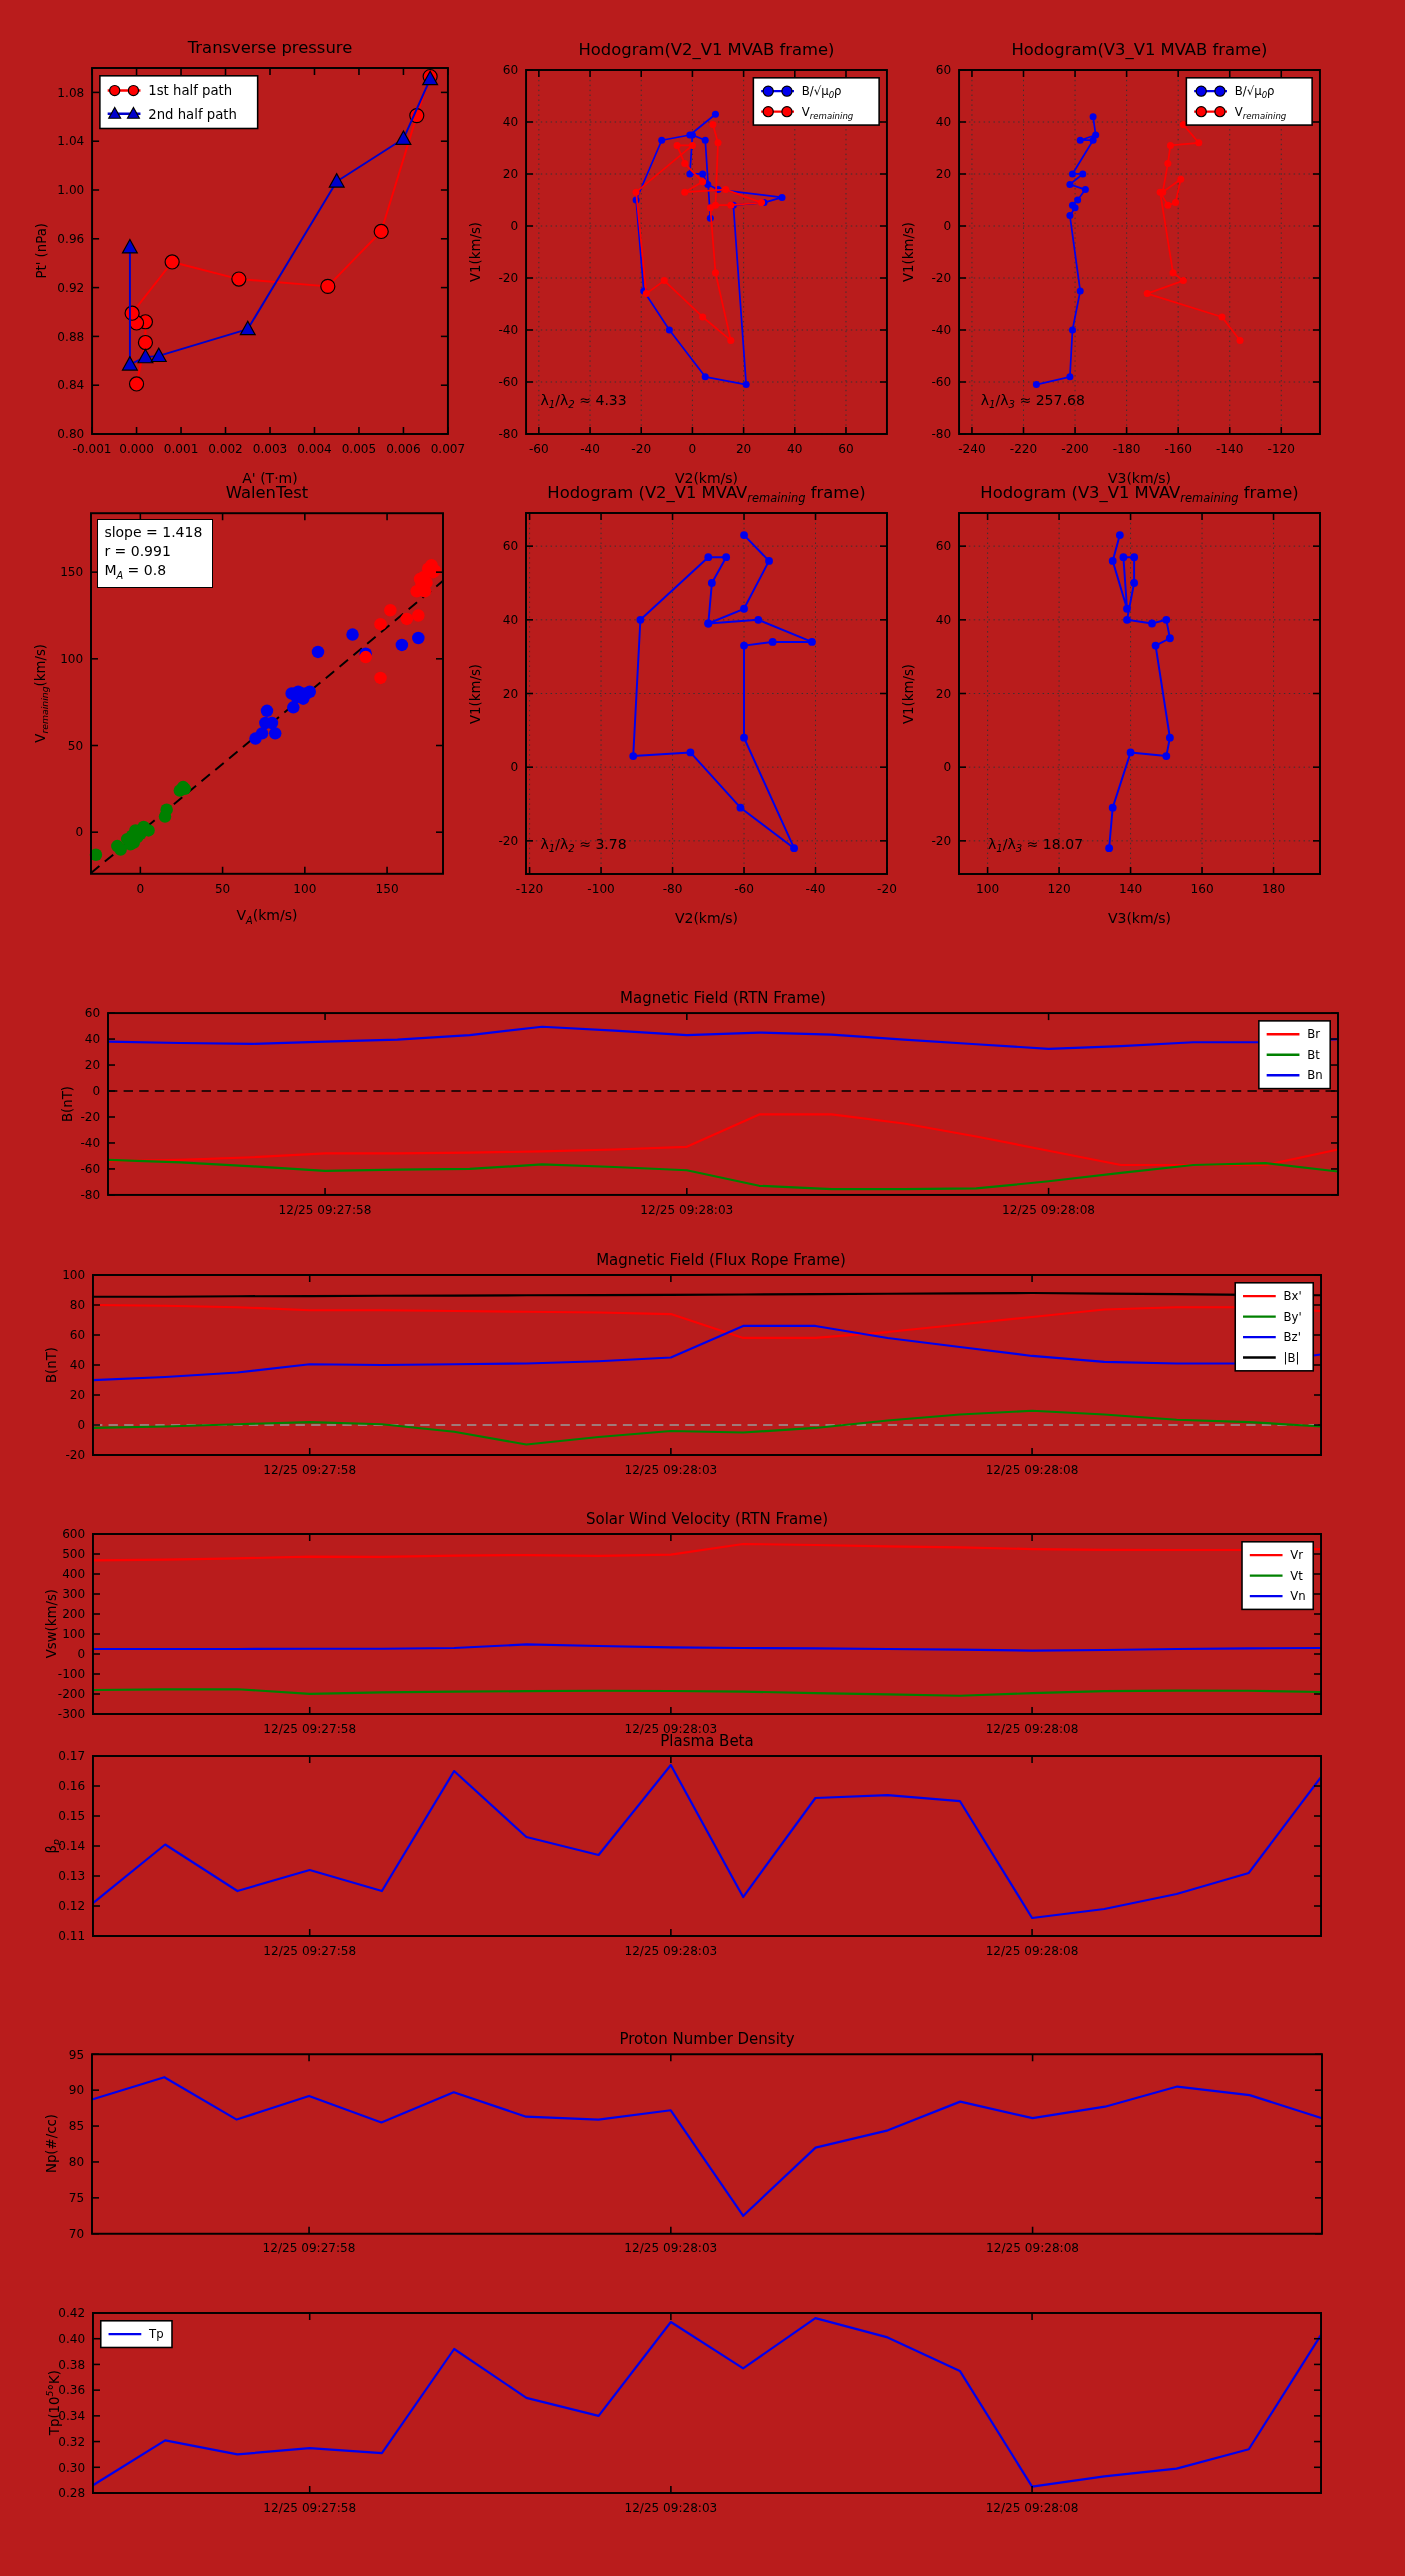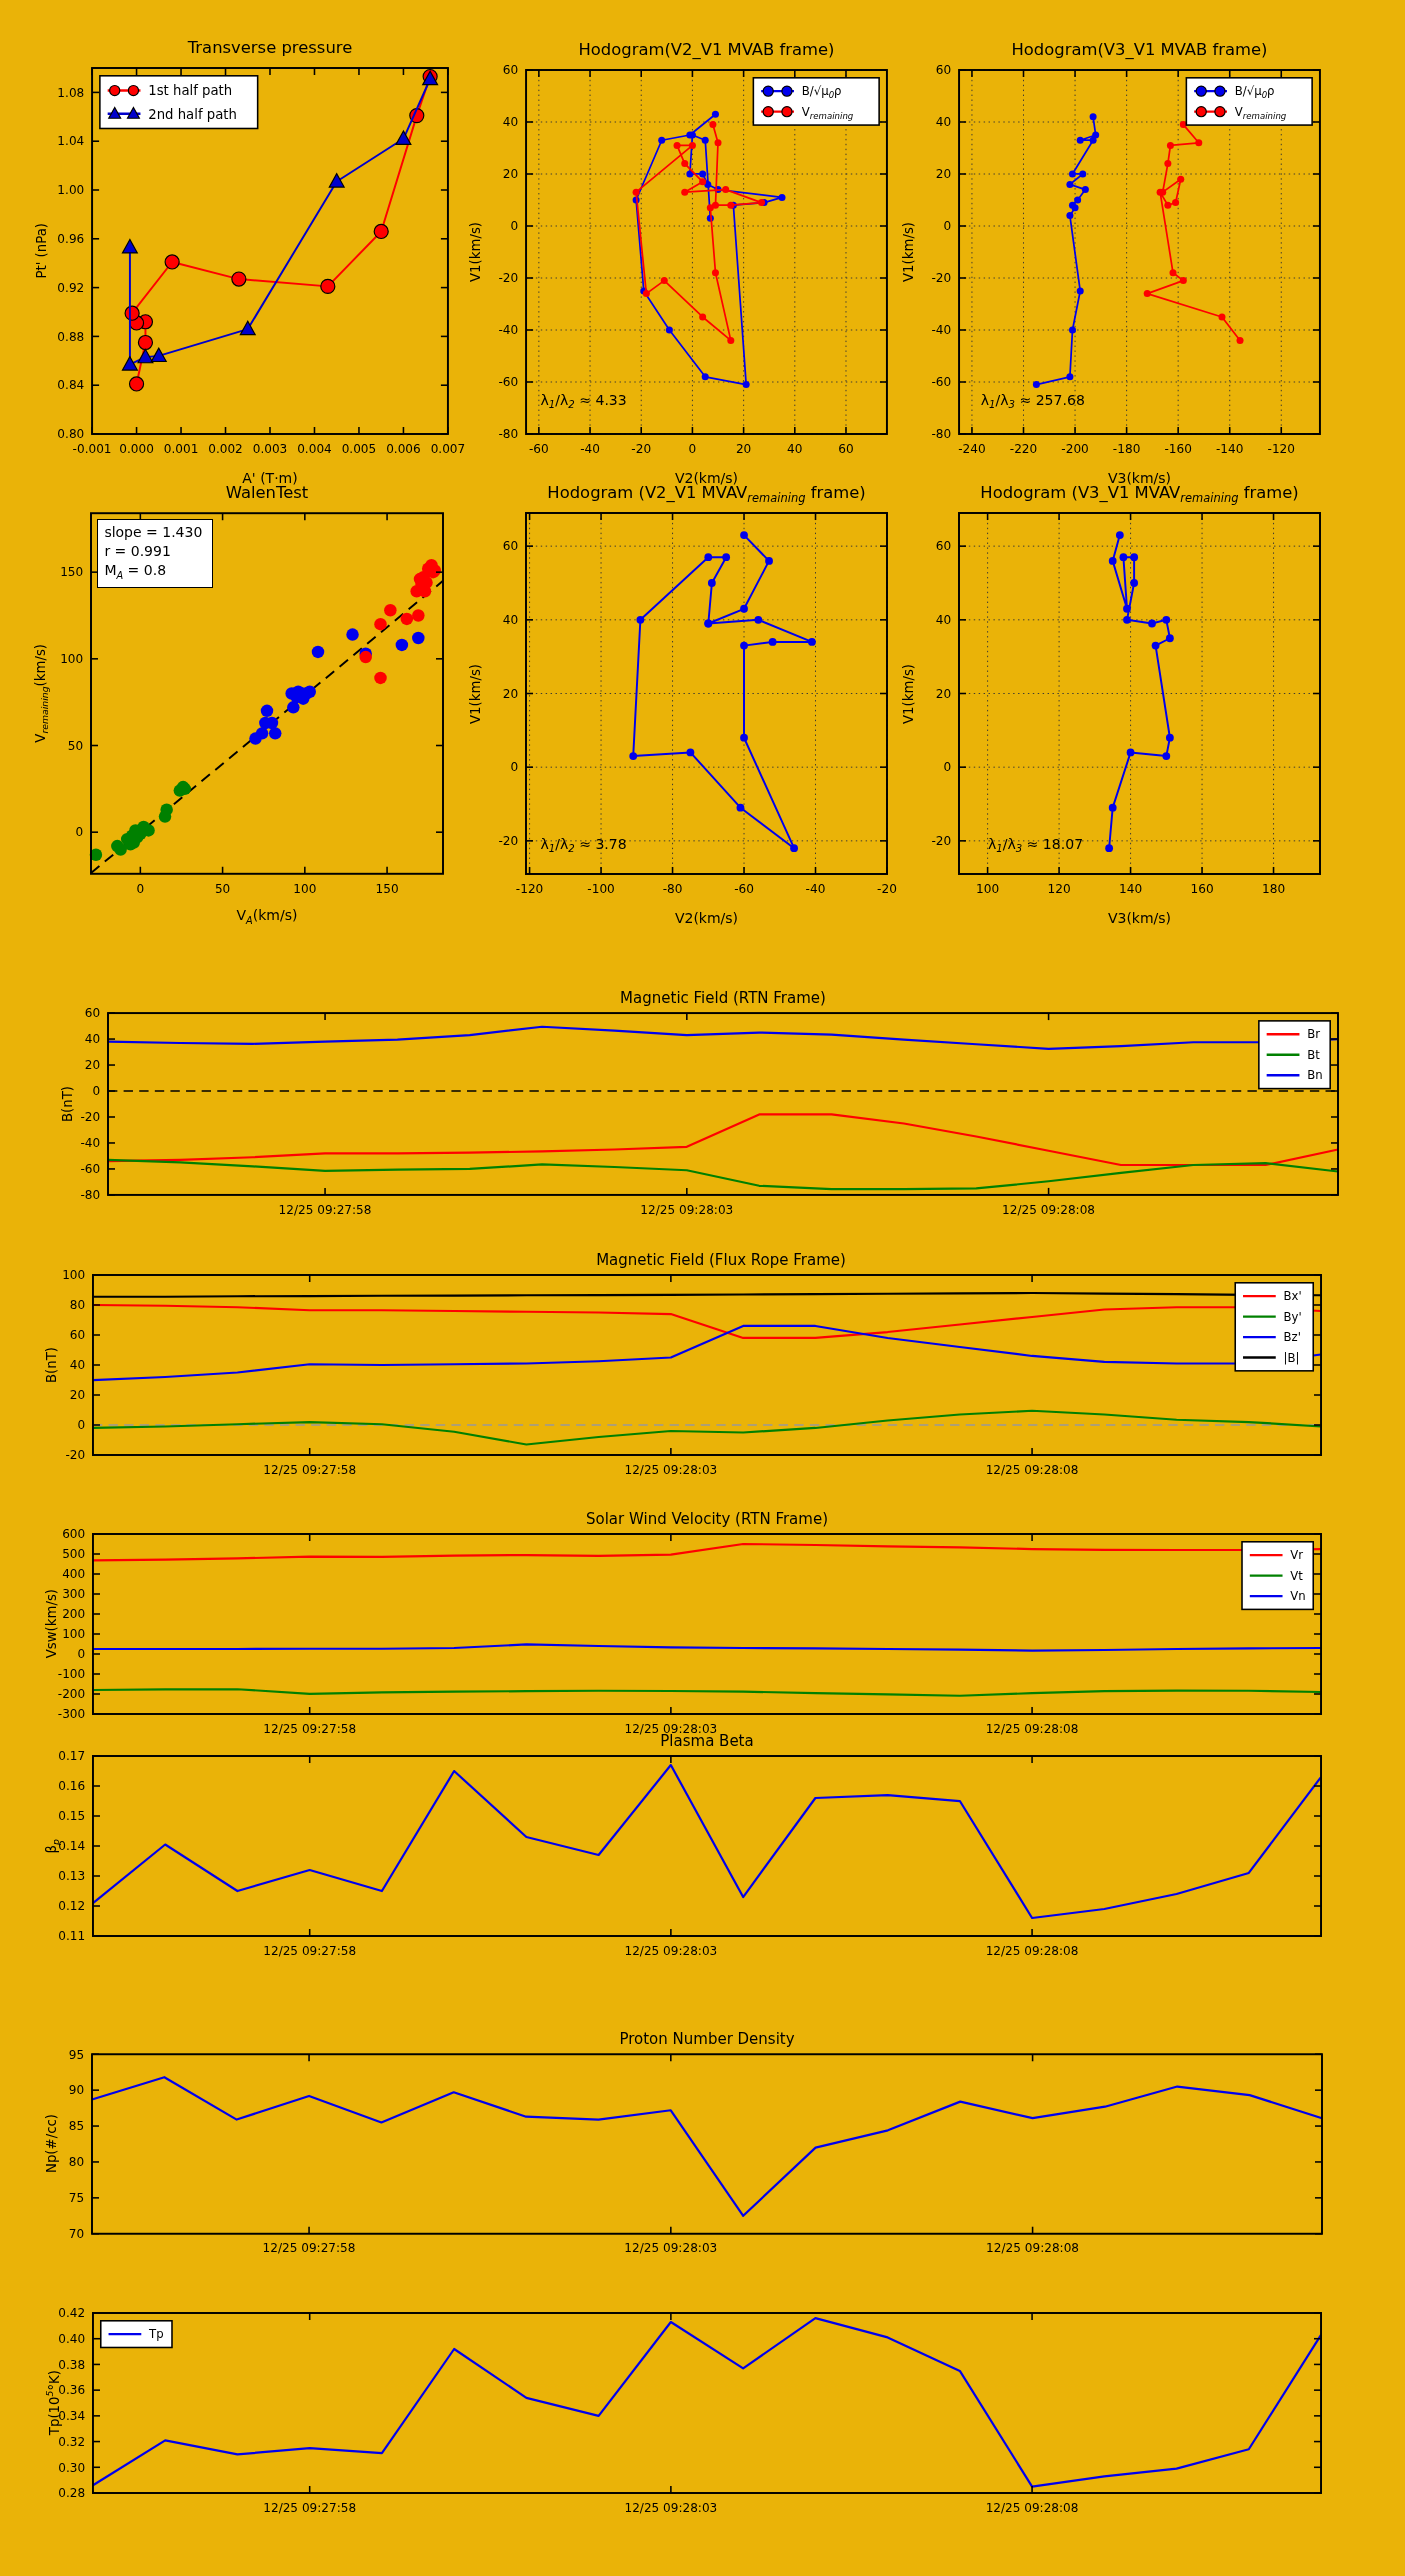--- a/index.html
+++ b/index.html
@@ -1,16 +1,16 @@
 <!DOCTYPE html>
 <html style="font-size:12.5px"><head>
 <meta charset="utf-8">
 <style>
   html,body{margin:0;padding:0;background:#fff;}
-  .fig{position:relative;width:1405px;height:2576px;background:#eab308;
+  .fig{position:relative;width:1405px;height:2576px;background:#b91c1c;
        font-family:"DejaVu Sans",sans-serif;color:#000;}
   .panel{position:absolute;}
   .plot{position:absolute;left:0;top:0;overflow:visible;}
   .ptitle{position:absolute;left:-47px;right:-47px;text-align:center;white-space:nowrap;}
   .sq .ptitle{top:-30px;font-size:16.4px;}
   .ts .ptitle{top:-24px;font-size:15px;}
   .ylab{position:absolute;top:0;bottom:0;display:flex;align-items:center;}
   .sq .ylab{left:-58px;}
   .ts .ylab{left:-48px;}
   .ylab span{writing-mode:vertical-rl;transform:rotate(180deg);font-size:13.3px;white-space:nowrap;}
@@ -434,21 +434,21 @@
         <text x="-10" y="303.13461538461536" font-size="15.5" fill="#000" text-anchor="end" font-family="&quot;DejaVu Sans&quot;,sans-serif"><tspan>50</tspan></text>
         <line x1="0" y1="186.5769230769231" x2="9" y2="186.5769230769231" stroke="#000" stroke-width="2"></line>
         <line x1="451" y1="186.5769230769231" x2="442" y2="186.5769230769231" stroke="#000" stroke-width="2"></line>
         <text x="-10" y="192.0769230769231" font-size="15.5" fill="#000" text-anchor="end" font-family="&quot;DejaVu Sans&quot;,sans-serif"><tspan>100</tspan></text>
         <line x1="0" y1="75.51923076923077" x2="9" y2="75.51923076923077" stroke="#000" stroke-width="2"></line>
         <line x1="451" y1="75.51923076923077" x2="442" y2="75.51923076923077" stroke="#000" stroke-width="2"></line>
         <text x="-10" y="81.01923076923077" font-size="15.5" fill="#000" text-anchor="end" font-family="&quot;DejaVu Sans&quot;,sans-serif"><tspan>150</tspan></text>
         <rect x="0" y="0" width="451" height="462" fill="none" stroke="#000" stroke-width="2.5"></rect>
       </svg>
     <div class="infobox">
-      <div>slope = 1.430</div>
+      <div>slope = 1.418</div>
       <div>r = 0.991</div>
       <div>M<sub>A</sub> = 0.8</div>
     </div>
   </div>
 
   <div class="panel sq" style="left:526px;top:513px;width:361px;height:361px;">
     <div class="ptitle">Hodogram (V2_V1 MVAV<sub>remaining</sub> frame)</div>
     <div class="ylab">
         <span>V1(km/s)</span>
       </div>

